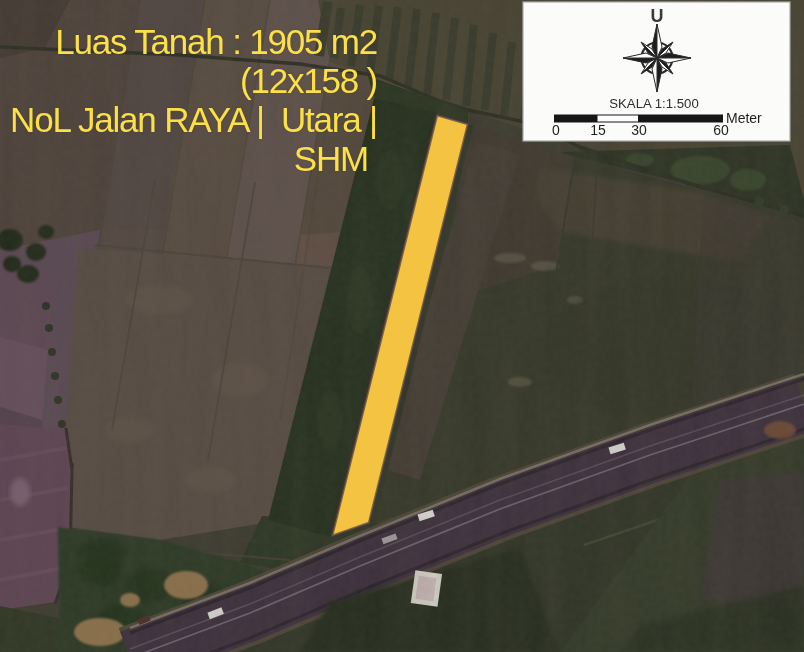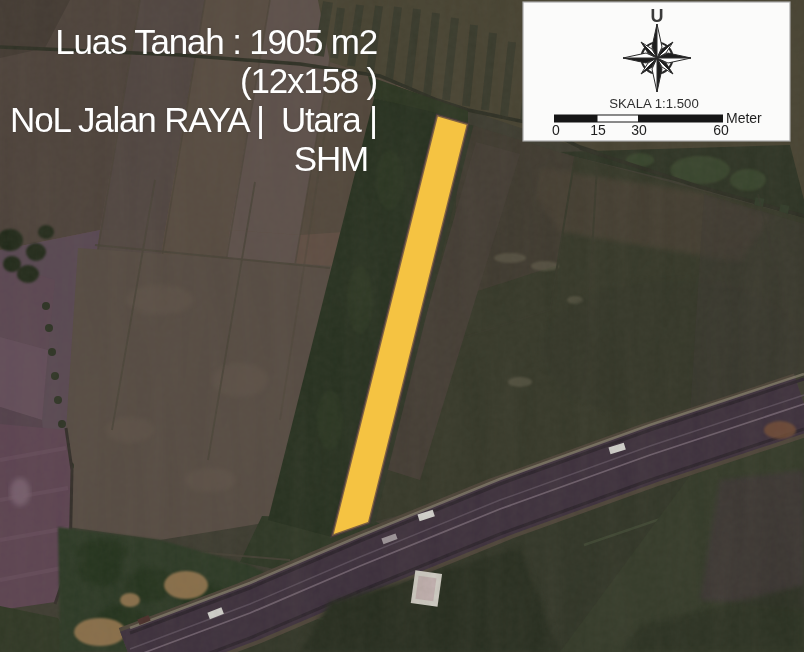--- a/index.html
+++ b/index.html
@@ -1,18 +1,18 @@
 <!DOCTYPE html>
 <html><head>
 <meta charset="utf-8">
 <style>
 html,body{margin:0;padding:0;background:#222}
 #stage{position:relative;width:804px;height:652px;overflow:hidden;font-family:"Liberation Sans",sans-serif}
 #stage svg{position:absolute;left:0;top:0;display:block}
-.cap{position:absolute;left:0;top:23px;width:377px;text-align:right;color:#ffffff;
+.cap{position:absolute;left:0;top:23px;width:377px;text-align:right;color:#fde047;
  font-size:35px;line-height:38.9px;font-family:"Liberation Sans",sans-serif;letter-spacing:-1.2px;
  text-shadow:0 0 2px rgba(60,60,60,.4)}
 </style>
 </head>
 <body>
 <div id="stage">
 <svg width="804" height="652" viewBox="0 0 804 652">
 <defs>
 <filter id="grain" x="0" y="0" width="804" height="652" filterUnits="userSpaceOnUse" color-interpolation-filters="sRGB">
  <feTurbulence type="fractalNoise" baseFrequency="0.16" numOctaves="3" seed="7" result="n"></feTurbulence>

